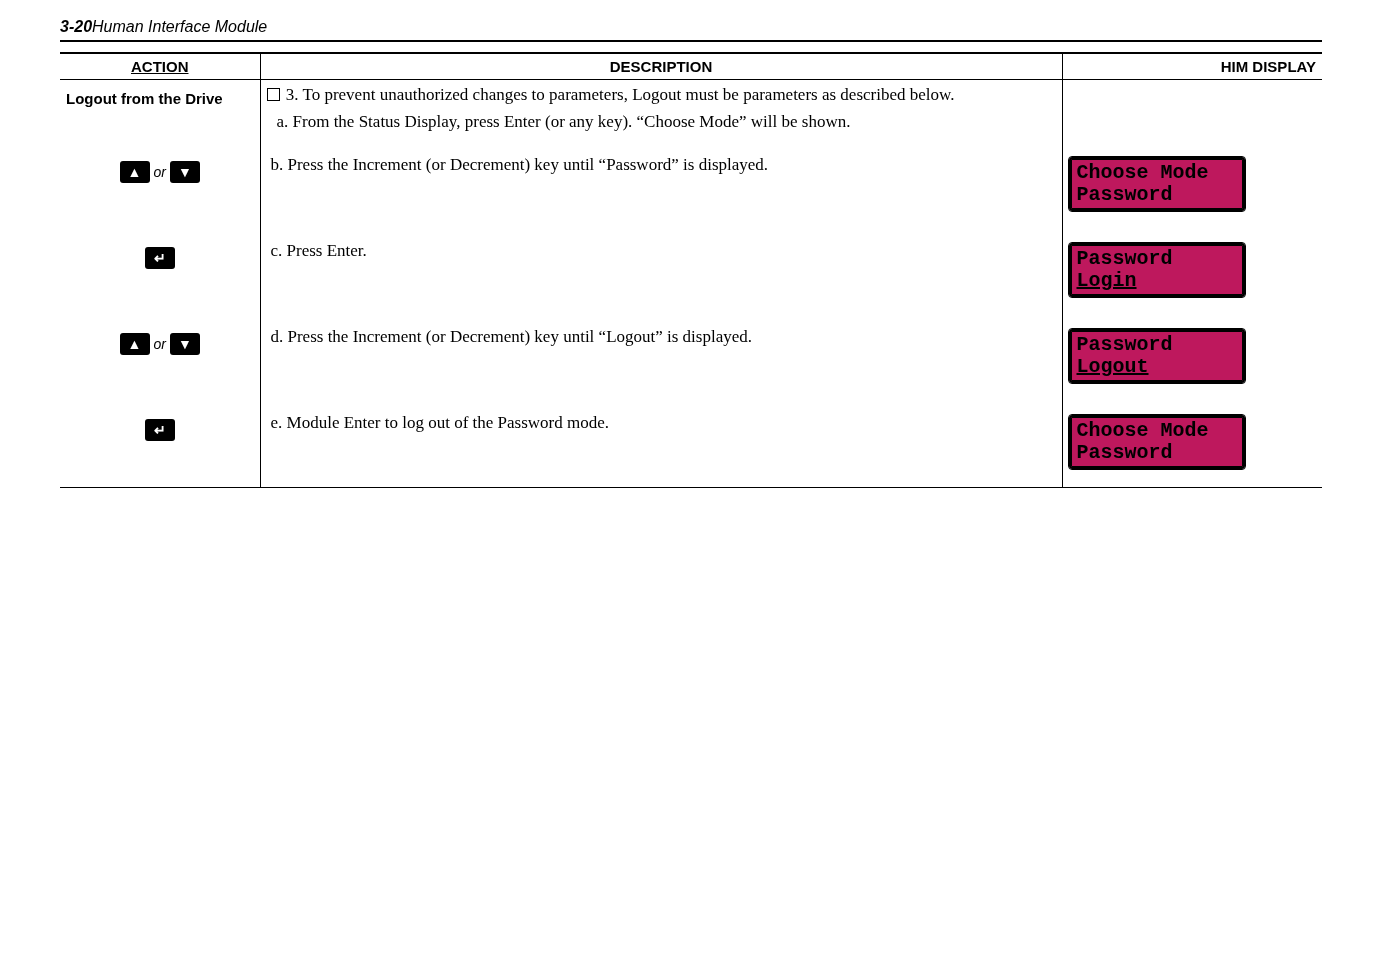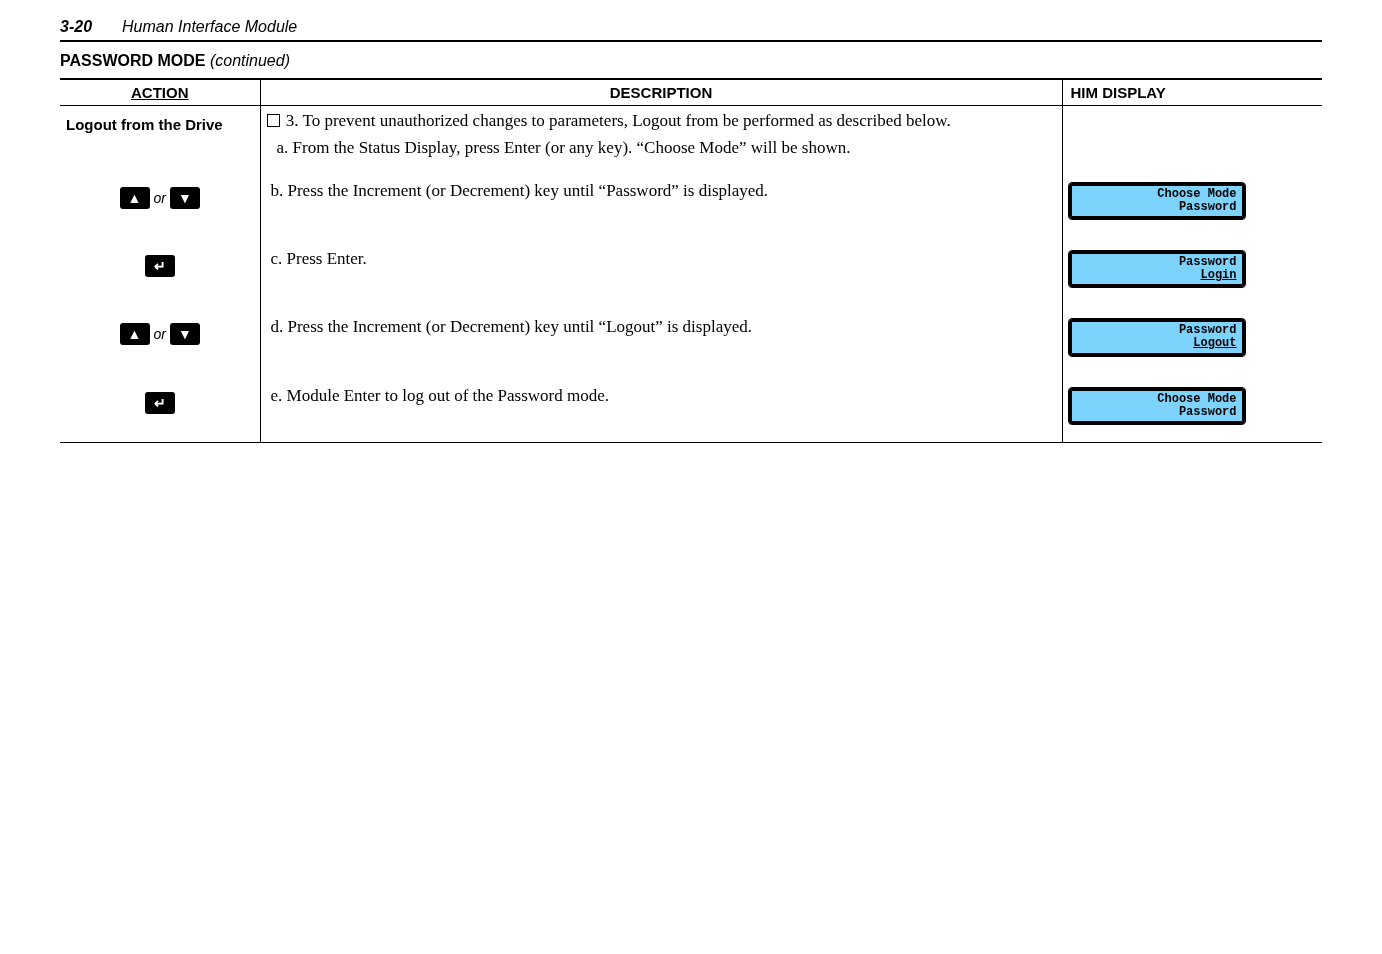--- a/index.html
+++ b/index.html
@@ -11,21 +11,20 @@
     width: 1382px;
     height: 954px;
     background: #fff;
   }
   .page {
     padding: 18px 60px;
   }
   .header-line {
     display: flex;
     align-items: baseline;
-    gap: 30px;
     border-bottom: 2px solid #000;
     padding-bottom: 4px;
     margin-bottom: 10px;
   }
   .page-num {
     font-weight: bold;
     font-style: italic;
     font-size: 16px;
   }
   .header-title {
@@ -49,21 +48,21 @@
   }
   th {
     font-weight: bold;
     font-size: 15px;
     text-align: center;
     vertical-align: middle;
     padding: 4px 6px;
   }
   th.action-col { text-align: center; }
   th.desc-col { text-align: center; margin-left: 28px; }
-  th.him-col { text-align: left; padding-left: 8px;}
+  th.him-col { text-align: right; padding-left: 8px;}
   td {
     vertical-align: top;
     padding: 4px 6px;
     font-family: "Times New Roman", Times, serif;
     font-size: 17px;
   }
   .action-cell {
     font-family: "Helvetica Neue", Helvetica, Arial, sans-serif;
     font-weight: bold;
     font-size: 15px;
@@ -98,31 +97,30 @@
     margin-right:2px;
     background:#fff;
   }
   .indent-sub {
     padding-left: 26px;
     text-indent: -16px;
   }
   .him-box {
     border: 2.5px solid #000;
     border-radius: 3px;
-    background: #7dd3fc;
+    background: #be185d;
     box-shadow: inset 0 0 0 1px #000;
     outline: 1px solid #000;
     font-family: "Courier New", monospace;
     font-weight: bold;
-    font-size: 12px;
+    font-size: 20px;
     line-height: 1.1;
     padding: 3px 6px;
     margin: 2px 4px 6px 0;
     width: 160px;
-    text-align: right;
   }
   .him-line { white-space: pre; }
   .him-underline { text-decoration: underline; }
   
   .key-icon {
     display:inline-flex;
     align-items:center;
     justify-content:center;
     width:30px;
     height:22px;
@@ -149,24 +147,20 @@
 </head>
 <body>
 
 <div class="page">
 
   <div class="header-line">
     <span class="page-num">3-20</span>
     <span class="header-title">Human Interface Module</span>
   </div>
 
-  <div class="section-heading">
-    <span>PASSWORD MODE</span>
-    <span class="italic">(continued)</span>
-  </div>
 
   <table>
     <colgroup>
       <col class="c-action">
         <col class="c-desc">
         <col class="c-him">
     </colgroup>
     <thead>
       <tr class="top-row">
         <th class="action-col">ACTION</th>
@@ -174,21 +168,21 @@
         <th class="him-col">HIM DISPLAY</th>
       </tr>
     </thead>
     <tbody>
       <tr class="row-main">
         <td class="action-main action-cell">Logout from the Drive</td>
         <td class="desc-main">
           <div class="desc-block">
             <span class="step-num"><span class="checkbox-sym"></span></span>
             <span>3.</span>
-            <span>To prevent unauthorized changes to parameters, Logout from be performed as described below.</span>
+            <span>To prevent unauthorized changes to parameters, Logout must be parameters as described below.</span>
           </div>
           <div class="desc-block indent-sub">a.  From the Status Display, press Enter (or any key). “Choose Mode” will be shown.</div>
         </td>
         <td></td>
       </tr>
 
       <tr class="step-row">
         <td class="action-main">
           <div class="action-icons">
             <span class="key-icon">▲</span>

